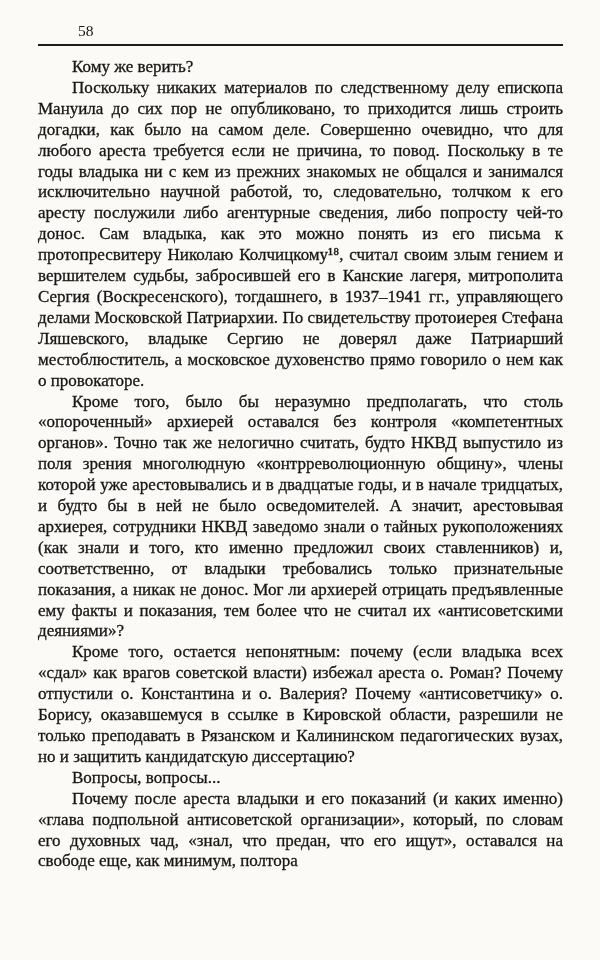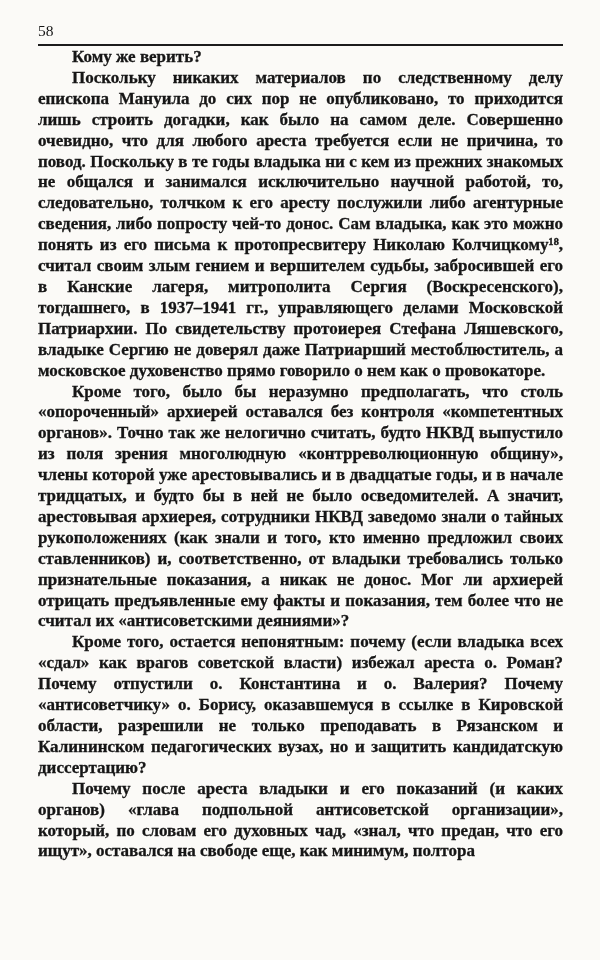--- a/index.html
+++ b/index.html
@@ -18,39 +18,39 @@
     height: 960px;
     padding: 22px 37px 0 38px;
     background: #fbfaf7;
     color: #161616;
     font-family: "Liberation Serif", "DejaVu Serif", serif;
   }
   .page-header {
     display: flex;
     justify-content: space-between;
     align-items: flex-end;
+    margin-left: 40px;
   }
   .page-number {
     font-size: 15.5px;
     line-height: 18px;
   }
   .running-title {
     font-weight: bold;
     font-size: 16.5px;
     line-height: 18px;
     letter-spacing: 0.4px;
   }
   .header-rule {
     border: none;
     border-top: 2.4px solid #1c1c1c;
     margin: 4px 0 0 0;
   }
   .body-text {
-    margin-top: 1px;
-    font-weight: bold;
+    margin-top: 11px;
   }
   .body-text p {
     margin: 0;
     font-size: 17px;
     line-height: 20.9px;
     text-align: justify;
     text-indent: 34px;
     -webkit-text-stroke: 0.3px #161616;
   }
 </style>
@@ -62,15 +62,16 @@
     <span class="page-number">58</span>
   </header>
 
   <hr class="header-rule">
 
   <main class="body-text">
     <p>Кому же верить?</p>
     <p>Поскольку никаких материалов по следственному делу епископа Мануила до сих пор не опубликовано, то приходится лишь строить догадки, как было на самом деле. Совершенно очевидно, что для любого ареста требуется если не причина, то повод. Поскольку в те годы владыка ни с кем из прежних знакомых не общался и занимался исключительно научной работой, то, следовательно, толчком к его аресту послужили либо агентурные сведения, либо попросту чей-то донос. Сам владыка, как это можно понять из его письма к протопресвитеру Николаю Колчицкому¹⁸, считал своим злым гением и вершителем судьбы, забросившей его в Канские лагеря, митрополита Сергия (Воскресенского), тогдашнего, в 1937–1941 гг., управляющего делами Московской Патриархии. По свидетельству протоиерея Стефана Ляшевского, владыке Сергию не доверял даже Патриарший местоблюститель, а московское духовенство прямо говорило о нем как о провокаторе.</p>
     <p>Кроме того, было бы неразумно предполагать, что столь «опороченный» архиерей оставался без контроля «компетентных органов». Точно так же нелогично считать, будто НКВД выпустило из поля зрения многолюдную «контрреволюционную общину», члены которой уже арестовывались и в двадцатые годы, и в начале тридцатых, и будто бы в ней не было осведомителей. А значит, арестовывая архиерея, сотрудники НКВД заведомо знали о тайных рукоположениях (как знали и того, кто именно предложил своих ставленников) и, соответственно, от владыки требовались только признательные показания, а никак не донос. Мог ли архиерей отрицать предъявленные ему факты и показания, тем более что не считал их «антисоветскими деяниями»?</p>
     <p>Кроме того, остается непонятным: почему (если владыка всех «сдал» как врагов советской власти) избежал ареста о. Роман? Почему отпустили о. Константина и о. Валерия? Почему «антисоветчику» о. Борису, оказавшемуся в ссылке в Кировской области, разрешили не только преподавать в Рязанском и Калининском педагогических вузах, но и защитить кандидатскую диссертацию?</p>
-    <p>Почему после ареста владыки и его показаний (и каких органов) «глава подпольной антисоветской организации», который, по словам его духовных чад, «знал, что предан, что его ищут», оставался на свободе еще, как минимум, полтора</p>
+    <p>Вопросы, вопросы...</p>
+    <p>Почему после ареста владыки и его показаний (и каких именно) «глава подпольной антисоветской организации», который, по словам его духовных чад, «знал, что предан, что его ищут», оставался на свободе еще, как минимум, полтора</p>
   </main>
 </div>
 
 </body></html>

